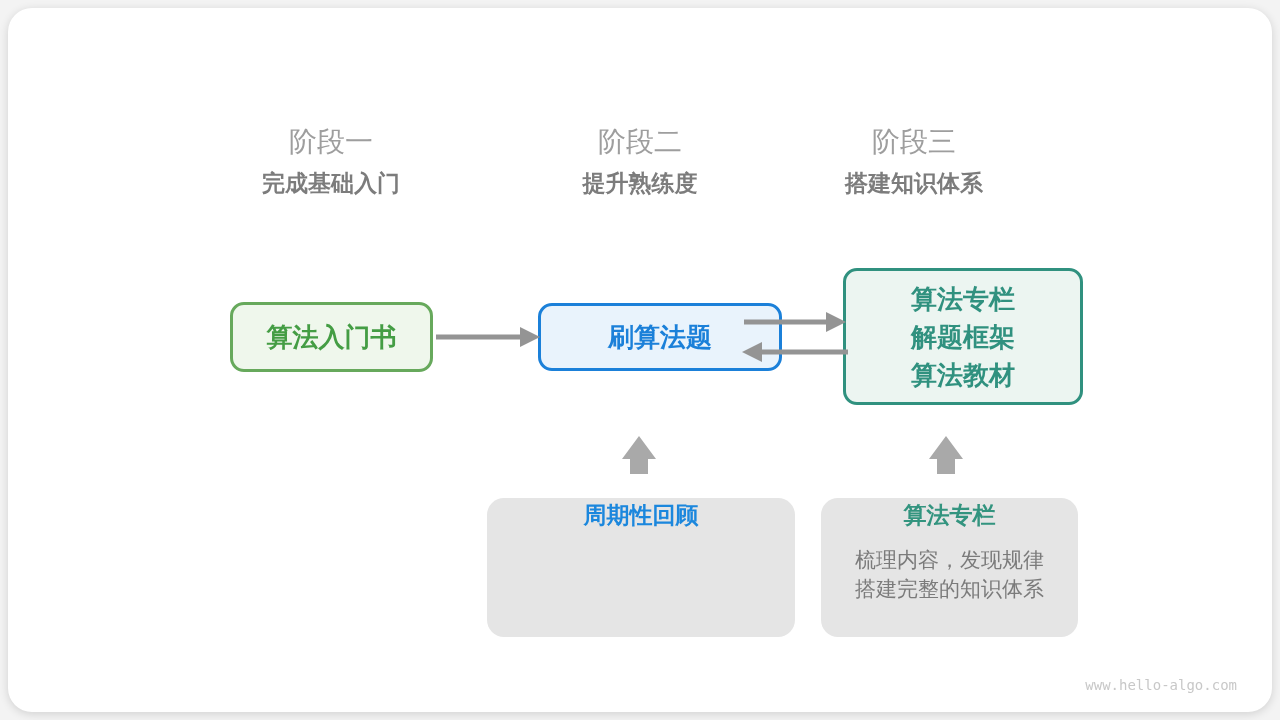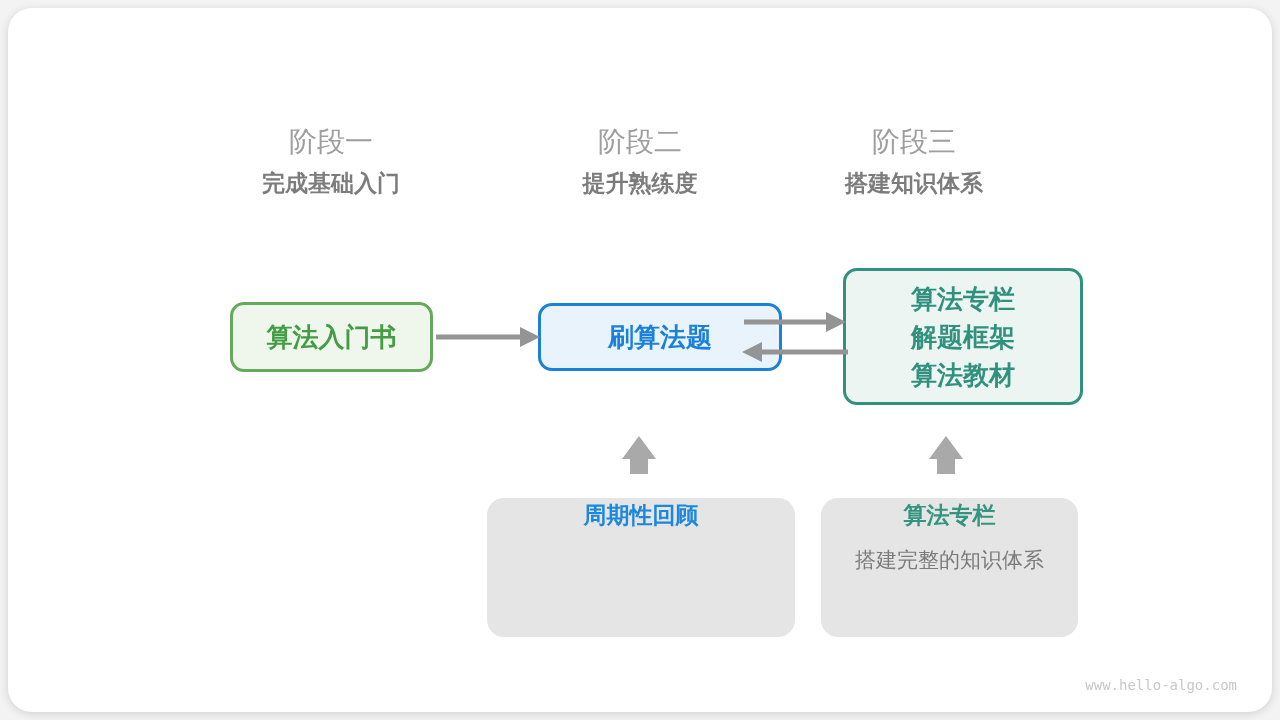--- a/index.html
+++ b/index.html
@@ -182,18 +182,19 @@
     <path class="block-arrow" d="M 622,459 L 639,436 L 656,459 L 648,459 L 648,474 L 630,474 L 630,459 Z"></path>
     <path class="block-arrow" d="M 929,459 L 946,436 L 963,459 L 955,459 L 955,474 L 937,474 L 937,459 Z"></path>
   </svg>
 
   <div class="note note-left">
     <span class="note-title">周期性回顾</span>
   </div>
   <div class="note note-right">
     <span class="note-title">算法专栏</span>
     <div class="note-body">
+      <span class="note-line">梳理内容，发现规律</span>
       <span class="note-line">搭建完整的知识体系</span>
     </div>
   </div>
 
   <span class="watermark">www.hello-algo.com</span>
 </div>
 
 </body></html>

